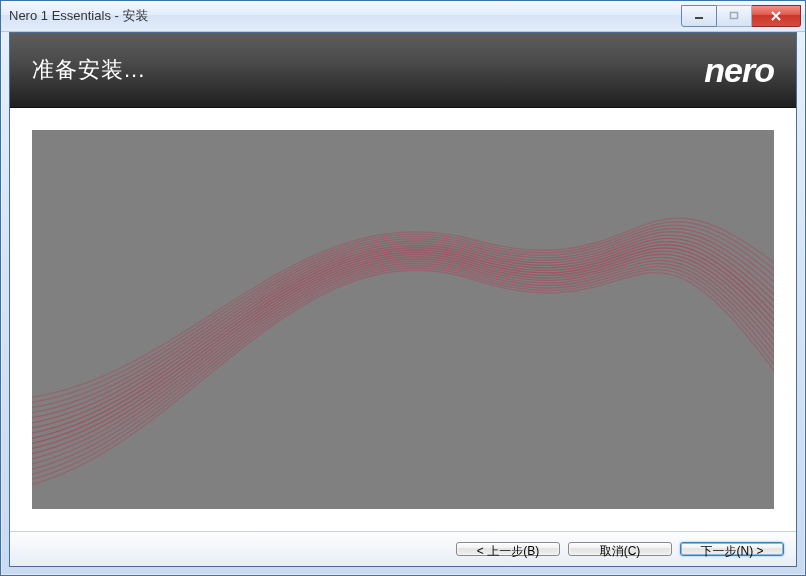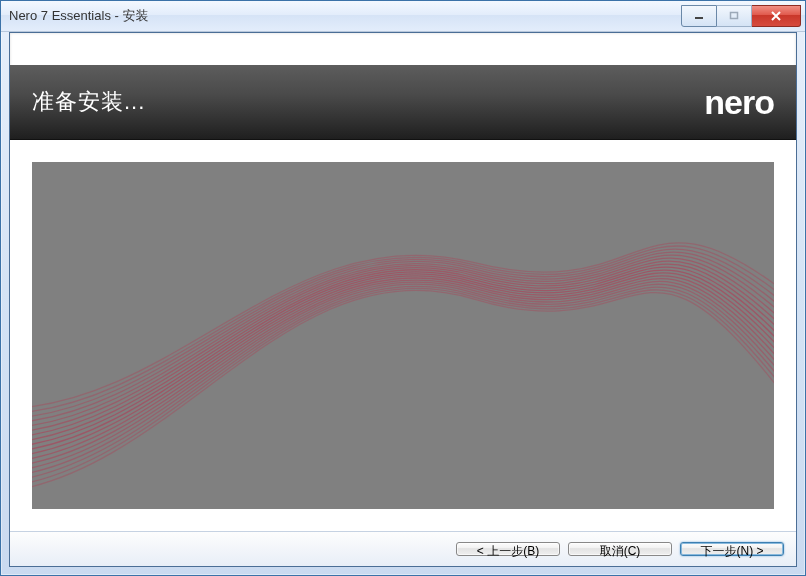--- a/index.html
+++ b/index.html
@@ -39,24 +39,24 @@
   .client{
     flex:1;display:flex;flex-direction:column;
     margin:0 8px 8px 8px;
     background:#fff;border:1px solid #4b6e96;
     box-shadow:0 0 3px rgba(0,0,0,0.15) inset;
   }
   .header{
     flex:0 0 74px;
     background:linear-gradient(to bottom,#5d5d5d 0%,#4a4a4a 40%,#1f1f1f 100%);
     color:#fff;display:flex;align-items:center;justify-content:space-between;
-    padding:0 22px;border-bottom:1px solid #111;margin-top:32px;
+    padding:0 22px;border-bottom:1px solid #111;
   }
   .header .heading{font-size:22px;font-weight:normal;letter-spacing:1px;}
-  .header .logo{font-size:34px;font-weight:bold;letter-spacing:-1px;}
+  .header .logo{font-size:34px;font-weight:bold;letter-spacing:-1px;font-style:italic;}
   .body{
     flex:1;background:#fff;padding:22px;
   }
   .canvas{
     width:100%;height:100%;background:#808080;position:relative;overflow:hidden;
   }
   .canvas svg{position:absolute;inset:0;width:100%;height:100%;}
   .footer{
     flex:0 0 34px;background:linear-gradient(to bottom,#fdfdfd,#e8eef7);
     border-top:1px solid #c6d2e2;
@@ -75,21 +75,21 @@
     border-color:#3c7fb1;
     box-shadow:0 0 0 1px #88b9dd inset,0 0 2px #6fa8d8;
   }
 </style>
 </head>
 <body>
 
 <div class="window">
 
   <div class="titlebar">
-    <span class="title">Nero 7 Essentials - 安装</span>
+    <span class="title">Nero 1 Essentials - 安装</span>
     <div class="win-controls">
       <div class="win-btn">
         <svg width="10" height="10" viewBox="0 0 10 10">
             <line x1="1" y1="7" x2="9" y2="7" stroke="#444" stroke-width="2"></line>
           </svg>
       </div>
       <div class="win-btn max">
         <svg width="10" height="10" viewBox="0 0 10 10">
             <rect x="1.5" y="1.5" width="7" height="6" fill="none" stroke="#9ca9b8" stroke-width="1.5"></rect>
           </svg>

